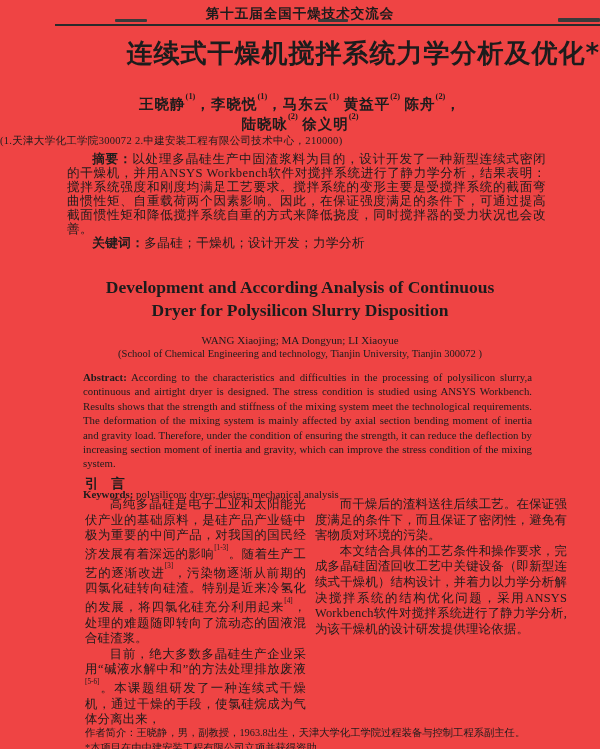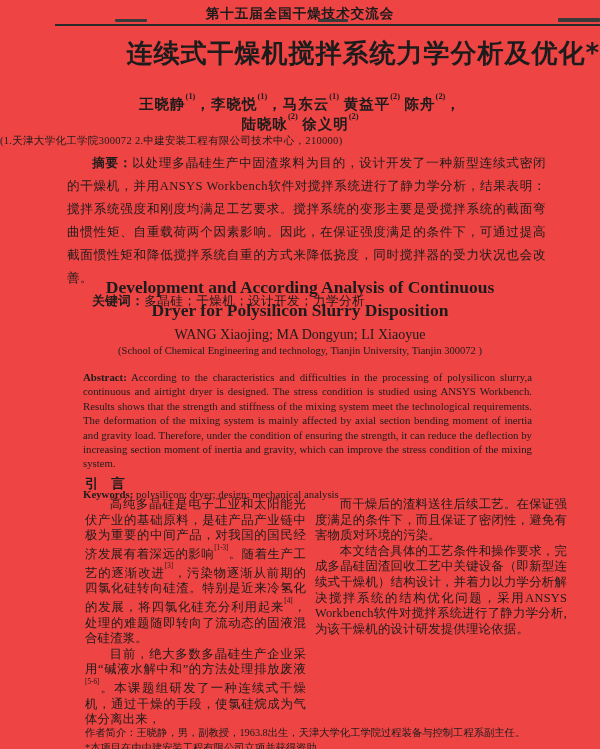--- a/index.html
+++ b/index.html
@@ -40,32 +40,32 @@
   }
   .authors-l1{top:95px;}
   .authors-l2{top:115px;}
   .affil-cn{
     top:134px;left:0;width:100%;text-align:left;
     font-size:10.5px;letter-spacing:0.3px;
   }
 
   .cn-abstract{
     top:152px;left:67px;width:479px;
-    font-size:12.6px;line-height:23px;
+    font-size:12.6px;line-height:14px;
     text-align:justify;letter-spacing:0.4px;
   }
   .cn-abstract p{margin:0;text-indent:2em;}
   .cn-abstract p.kw{margin-top:0;}
   .cn-abstract b{letter-spacing:0.4px;}
 
   .en-head{top:276px;left:0;width:100%;text-align:center;}
   .en-title{
     font-weight:bold;font-size:17.5px;line-height:23px;margin:0;
   }
-  .en-authors{font-size:14px;margin-top:5px;}
+  .en-authors{font-size:11px;margin-top:12px;}
   .en-affil{font-size:10.5px;margin-top:2px;}
 
   .en-abstract{
     top:354px;left:67px;width:481px;
     font-size:10.8px;line-height:14.4px;
     text-align:justify;
   }
   .en-abstract p{margin:16px;}
 
   .intro-heading{

